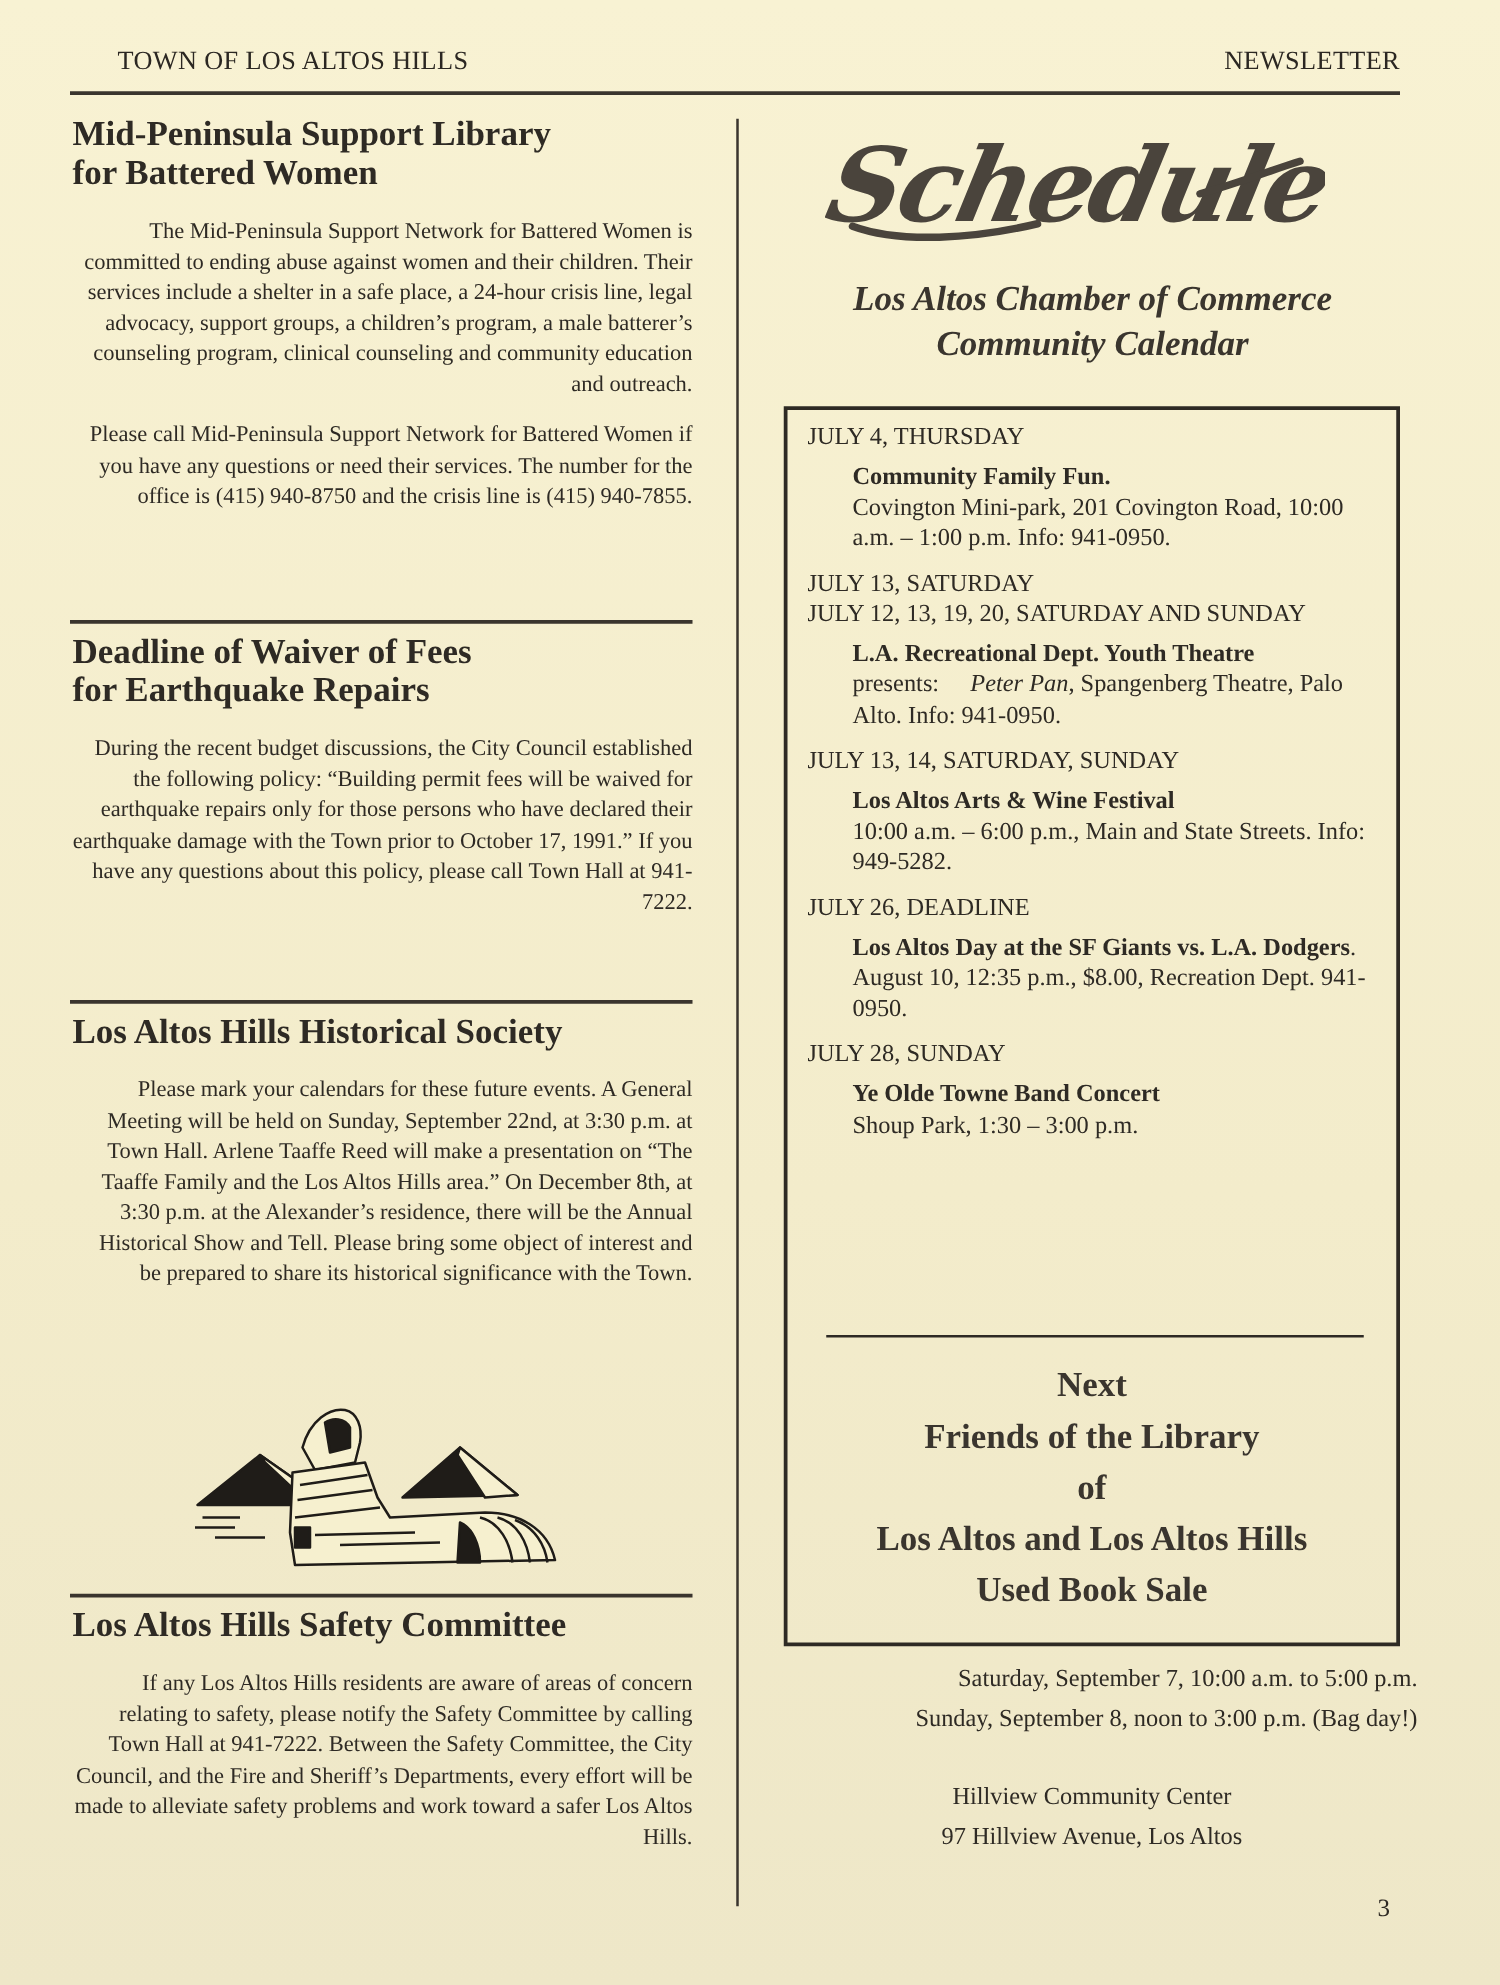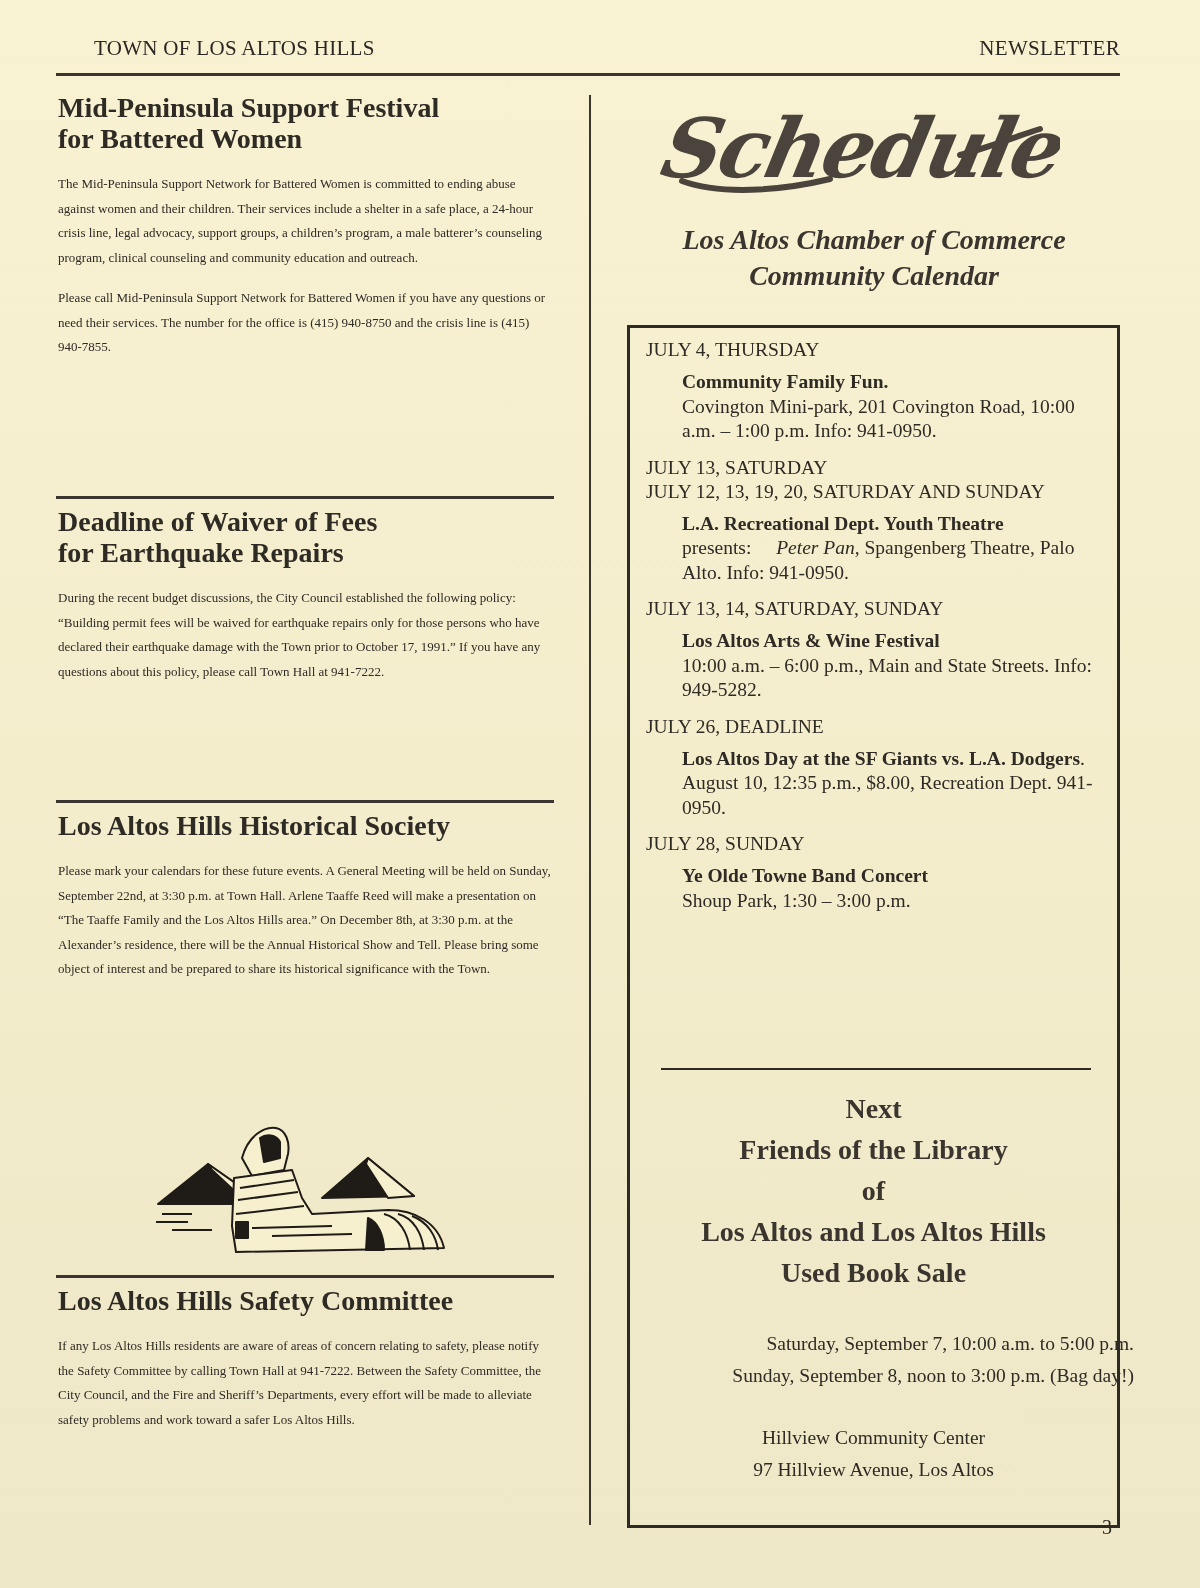--- a/index.html
+++ b/index.html
@@ -13,42 +13,42 @@
     background: linear-gradient(180deg, #f8f2d3 0%, #f3eccb 60%, #eee7c8 100%); }
 
   .runhead { position: absolute; top: 36px; font-size: 21px; letter-spacing: 0.3px; color: #2b2722; }
   .runhead.left { left: 58px; margin-left: 36px; }
   .runhead.right { right: 80px; margin-left: 16px; }
   .top-rule { position: absolute; left: 56px; top: 73px; width: 1064px; height: 3px; background: #3a352e; }
   .col-rule { position: absolute; left: 589px; top: 95px; width: 2px; height: 1430px; background: #3a352e; }
 
   .leftcol { position: absolute; left: 58px; width: 496px; }
   .h2 { font-weight: bold; font-size: 28px; line-height: 31px; margin: 0; color: #2e2a24; }
-  .p { font-size: 13px; line-height: 24.5px; margin: 0; color: #2e2a24; }
+  .p { font-size: 18px; line-height: 24.5px; margin: 0; color: #2e2a24; text-align: right; }
   .sec-rule { position: absolute; left: 56px; width: 498px; height: 3px; background: #3a352e; }
 
   #sec1 { top: 92px; }
   #sec1 .p1 { margin-top: 18px; }
   #sec1 .p2 { margin-top: 16px; }
   #rule2 { top: 496px; }
   #sec2 { top: 506px; }
   #sec2 .p { margin-top: 18px; }
   #rule3 { top: 800px; }
   #sec3 { top: 810px; }
   #sec3 .p { margin-top: 18px; }
   #sphinx { position: absolute; left: 152px; top: 1118px; width: 300px; height: 140px; }
   #rule4 { top: 1275px; }
   #sec4 { top: 1285px; }
   #sec4 .p { margin-top: 18px; }
 
   .script-title { position: absolute; left: 660px; top: 95px; width: 400px; height: 110px; }
   .chamber { position: absolute; left: 600px; width: 548px; top: 222px; text-align: center;
     font-weight: bold; font-size: 28px; line-height: 36px; color: #3a352e; font-style: italic; }
 
-  .cal-box { position: absolute; left: 627px; top: 325px; width: 493px; height: 1203px;
+  .cal-box { position: absolute; left: 627px; top: 325px; width: 493px; height: 992px;
     border: 3px solid #2e2a24; box-sizing: border-box; }
   .cal-list { position: absolute; left: 16px; top: 10px; width: 460px; }
   .cal-date { font-size: 19.5px; line-height: 24px; margin: 0; color: #2e2a24; }
   .cal-event { margin: 8px 0 12px 36px; font-size: 19.5px; line-height: 24.5px; color: #2e2a24; }
   .cal-event b { font-weight: bold; }
   .cal-event i { font-style: italic; margin-left: 20px; }
 
   .book-rule { position: absolute; left: 31px; top: 740px; width: 430px; height: 2px; background: #2e2a24; }
   .book-head { position: absolute; left: 0; width: 100%; top: 760px; text-align: center;
     font-weight: bold; font-size: 28px; line-height: 41px; color: #3a352e; }
@@ -64,21 +64,21 @@
 
 <div class="page">
 
   <div class="runhead left">TOWN OF LOS ALTOS HILLS</div>
   <div class="runhead right">NEWSLETTER</div>
   <div class="top-rule"></div>
   <div class="col-rule"></div>
 
   <div class="leftcol" id="sec1">
     <h2 class="h2">
-      <span>Mid-Peninsula Support Festival</span><br>
+      <span>Mid-Peninsula Support Library</span><br>
       <span>for Battered Women</span>
     </h2>
     <p class="p p1">The Mid-Peninsula Support Network for Battered Women is committed to ending abuse against women and their children. Their services include a shelter in a safe place, a 24-hour crisis line, legal advocacy, support groups, a children’s program, a male batterer’s counseling program, clinical counseling and community education and outreach.</p>
     <p class="p p2">Please call Mid-Peninsula Support Network for Battered Women if you have any questions or need their services. The number for the office is (415) 940-8750 and the crisis line is (415) 940-7855.</p>
   </div>
 
   <div class="sec-rule" id="rule2"></div>
   <div class="leftcol" id="sec2">
     <h2 class="h2">
       <span>Deadline of Waiver of Fees</span><br>

